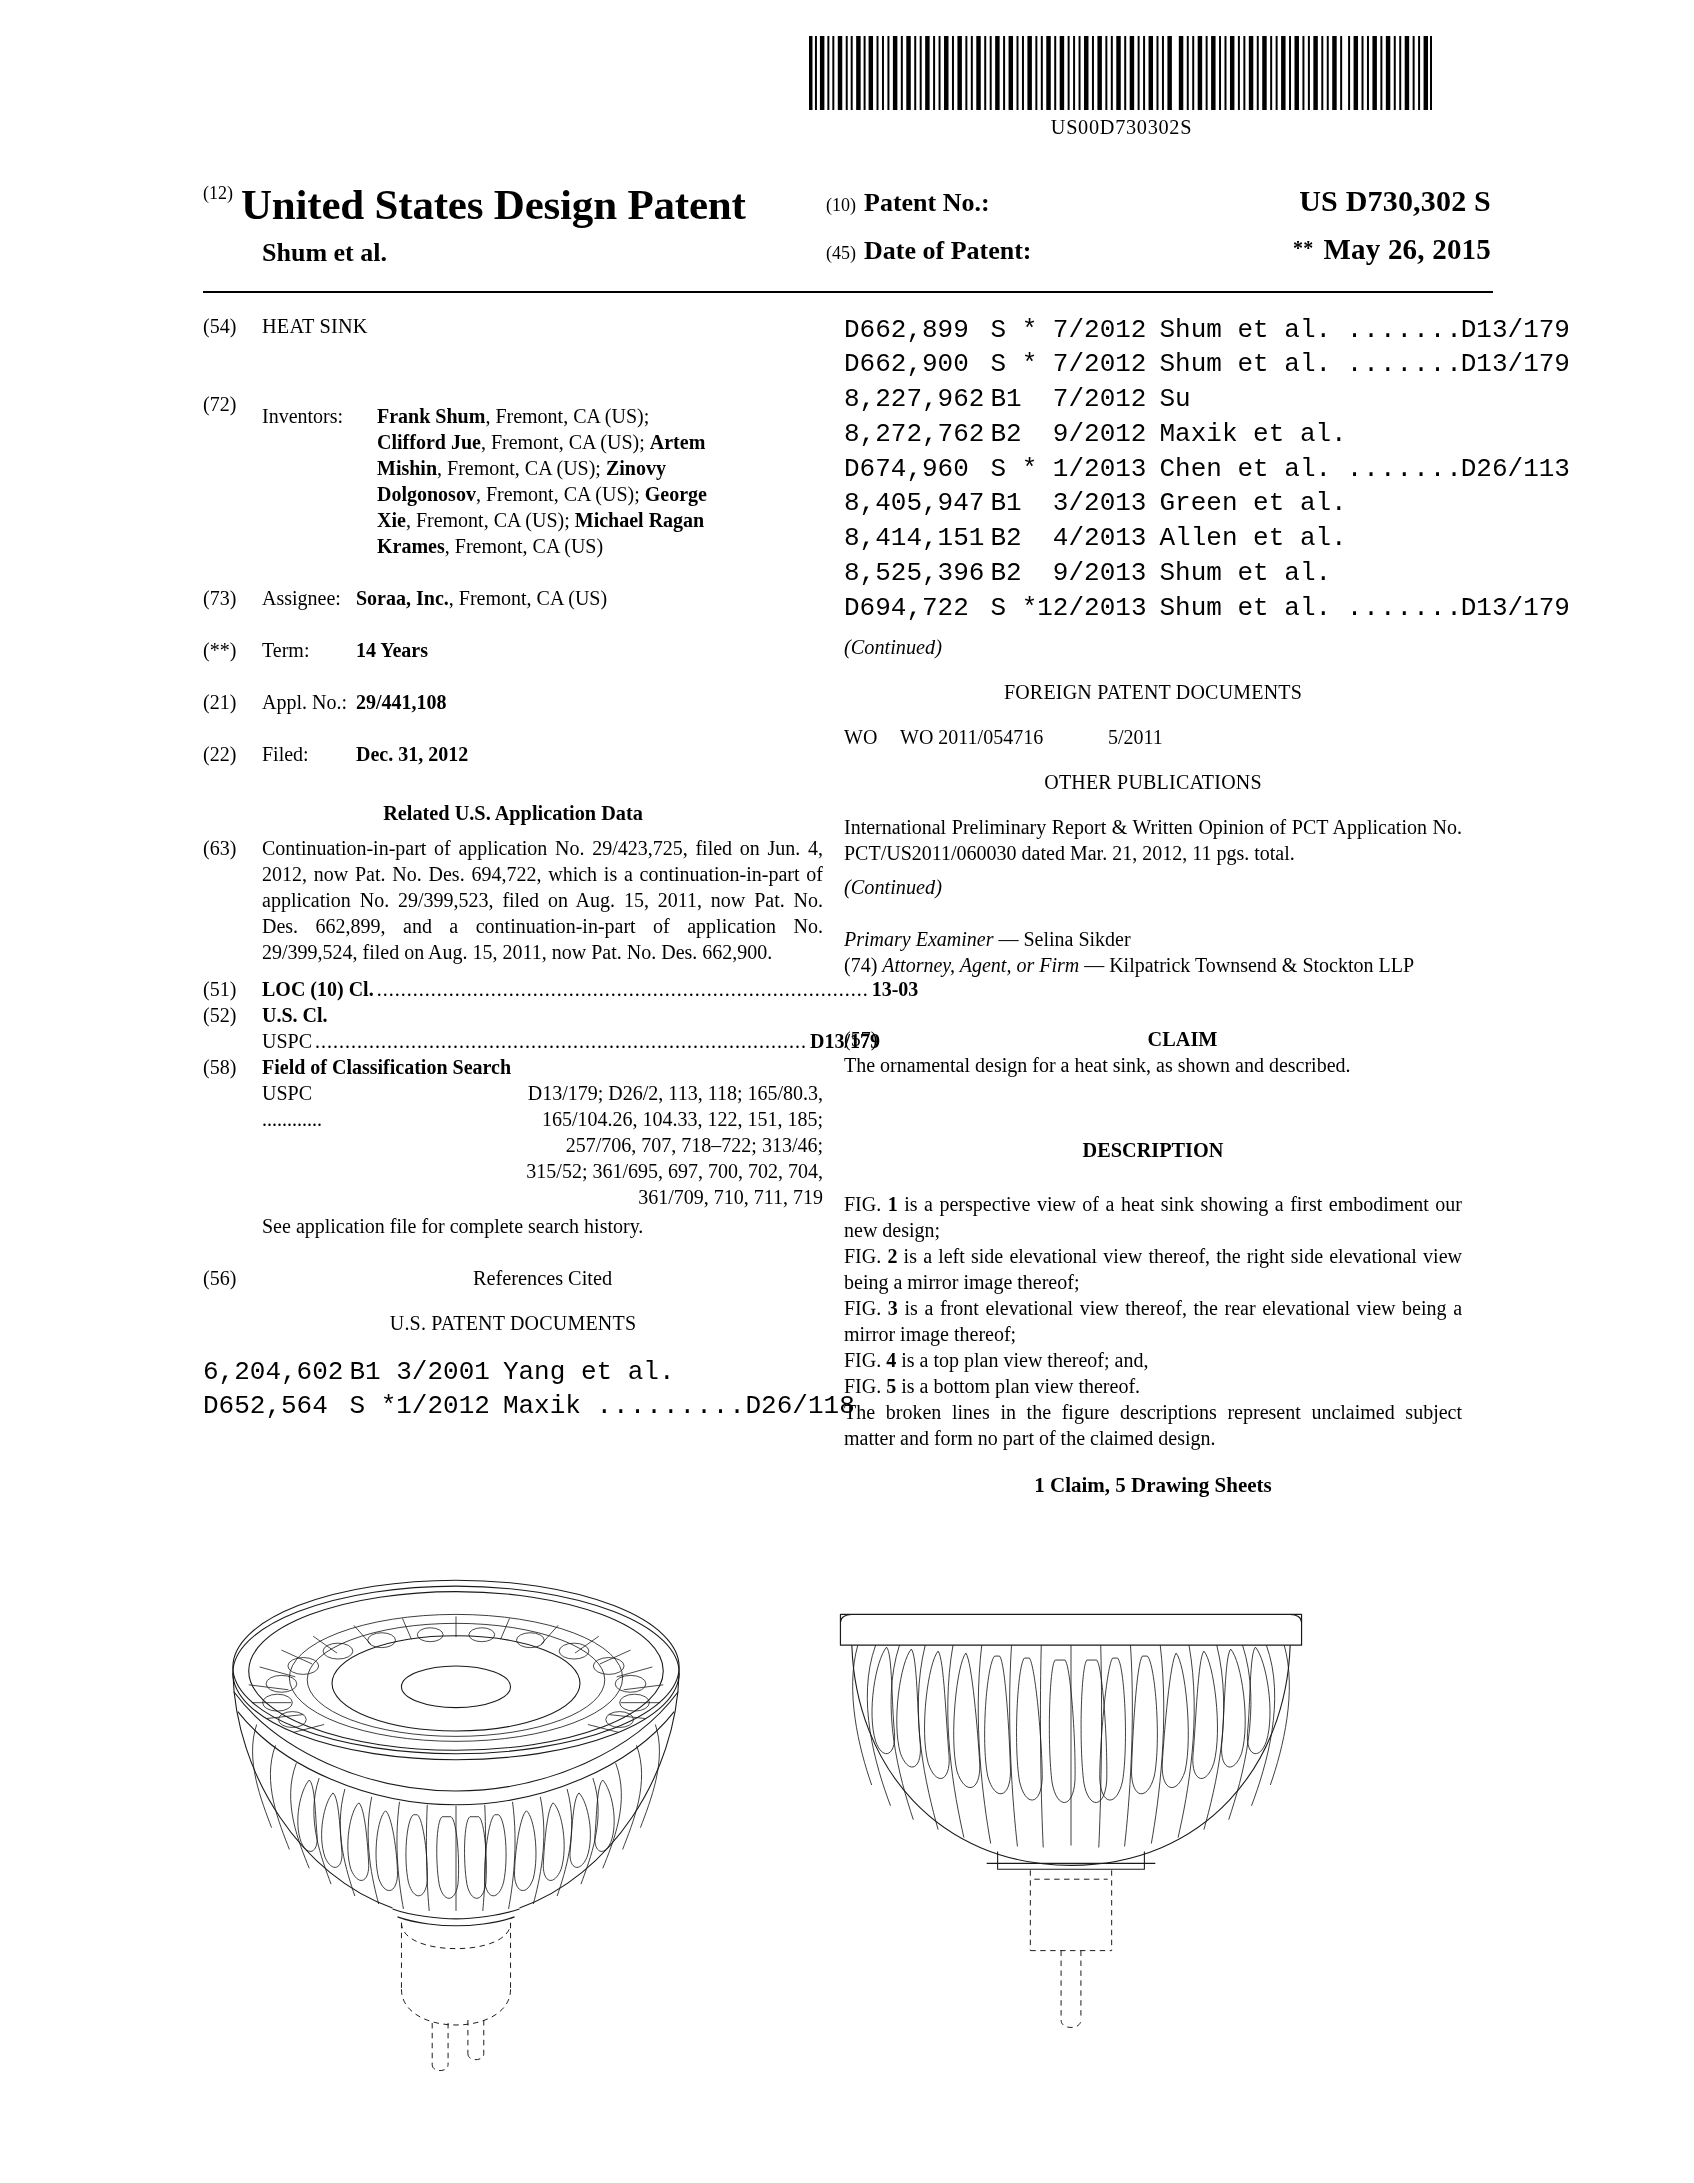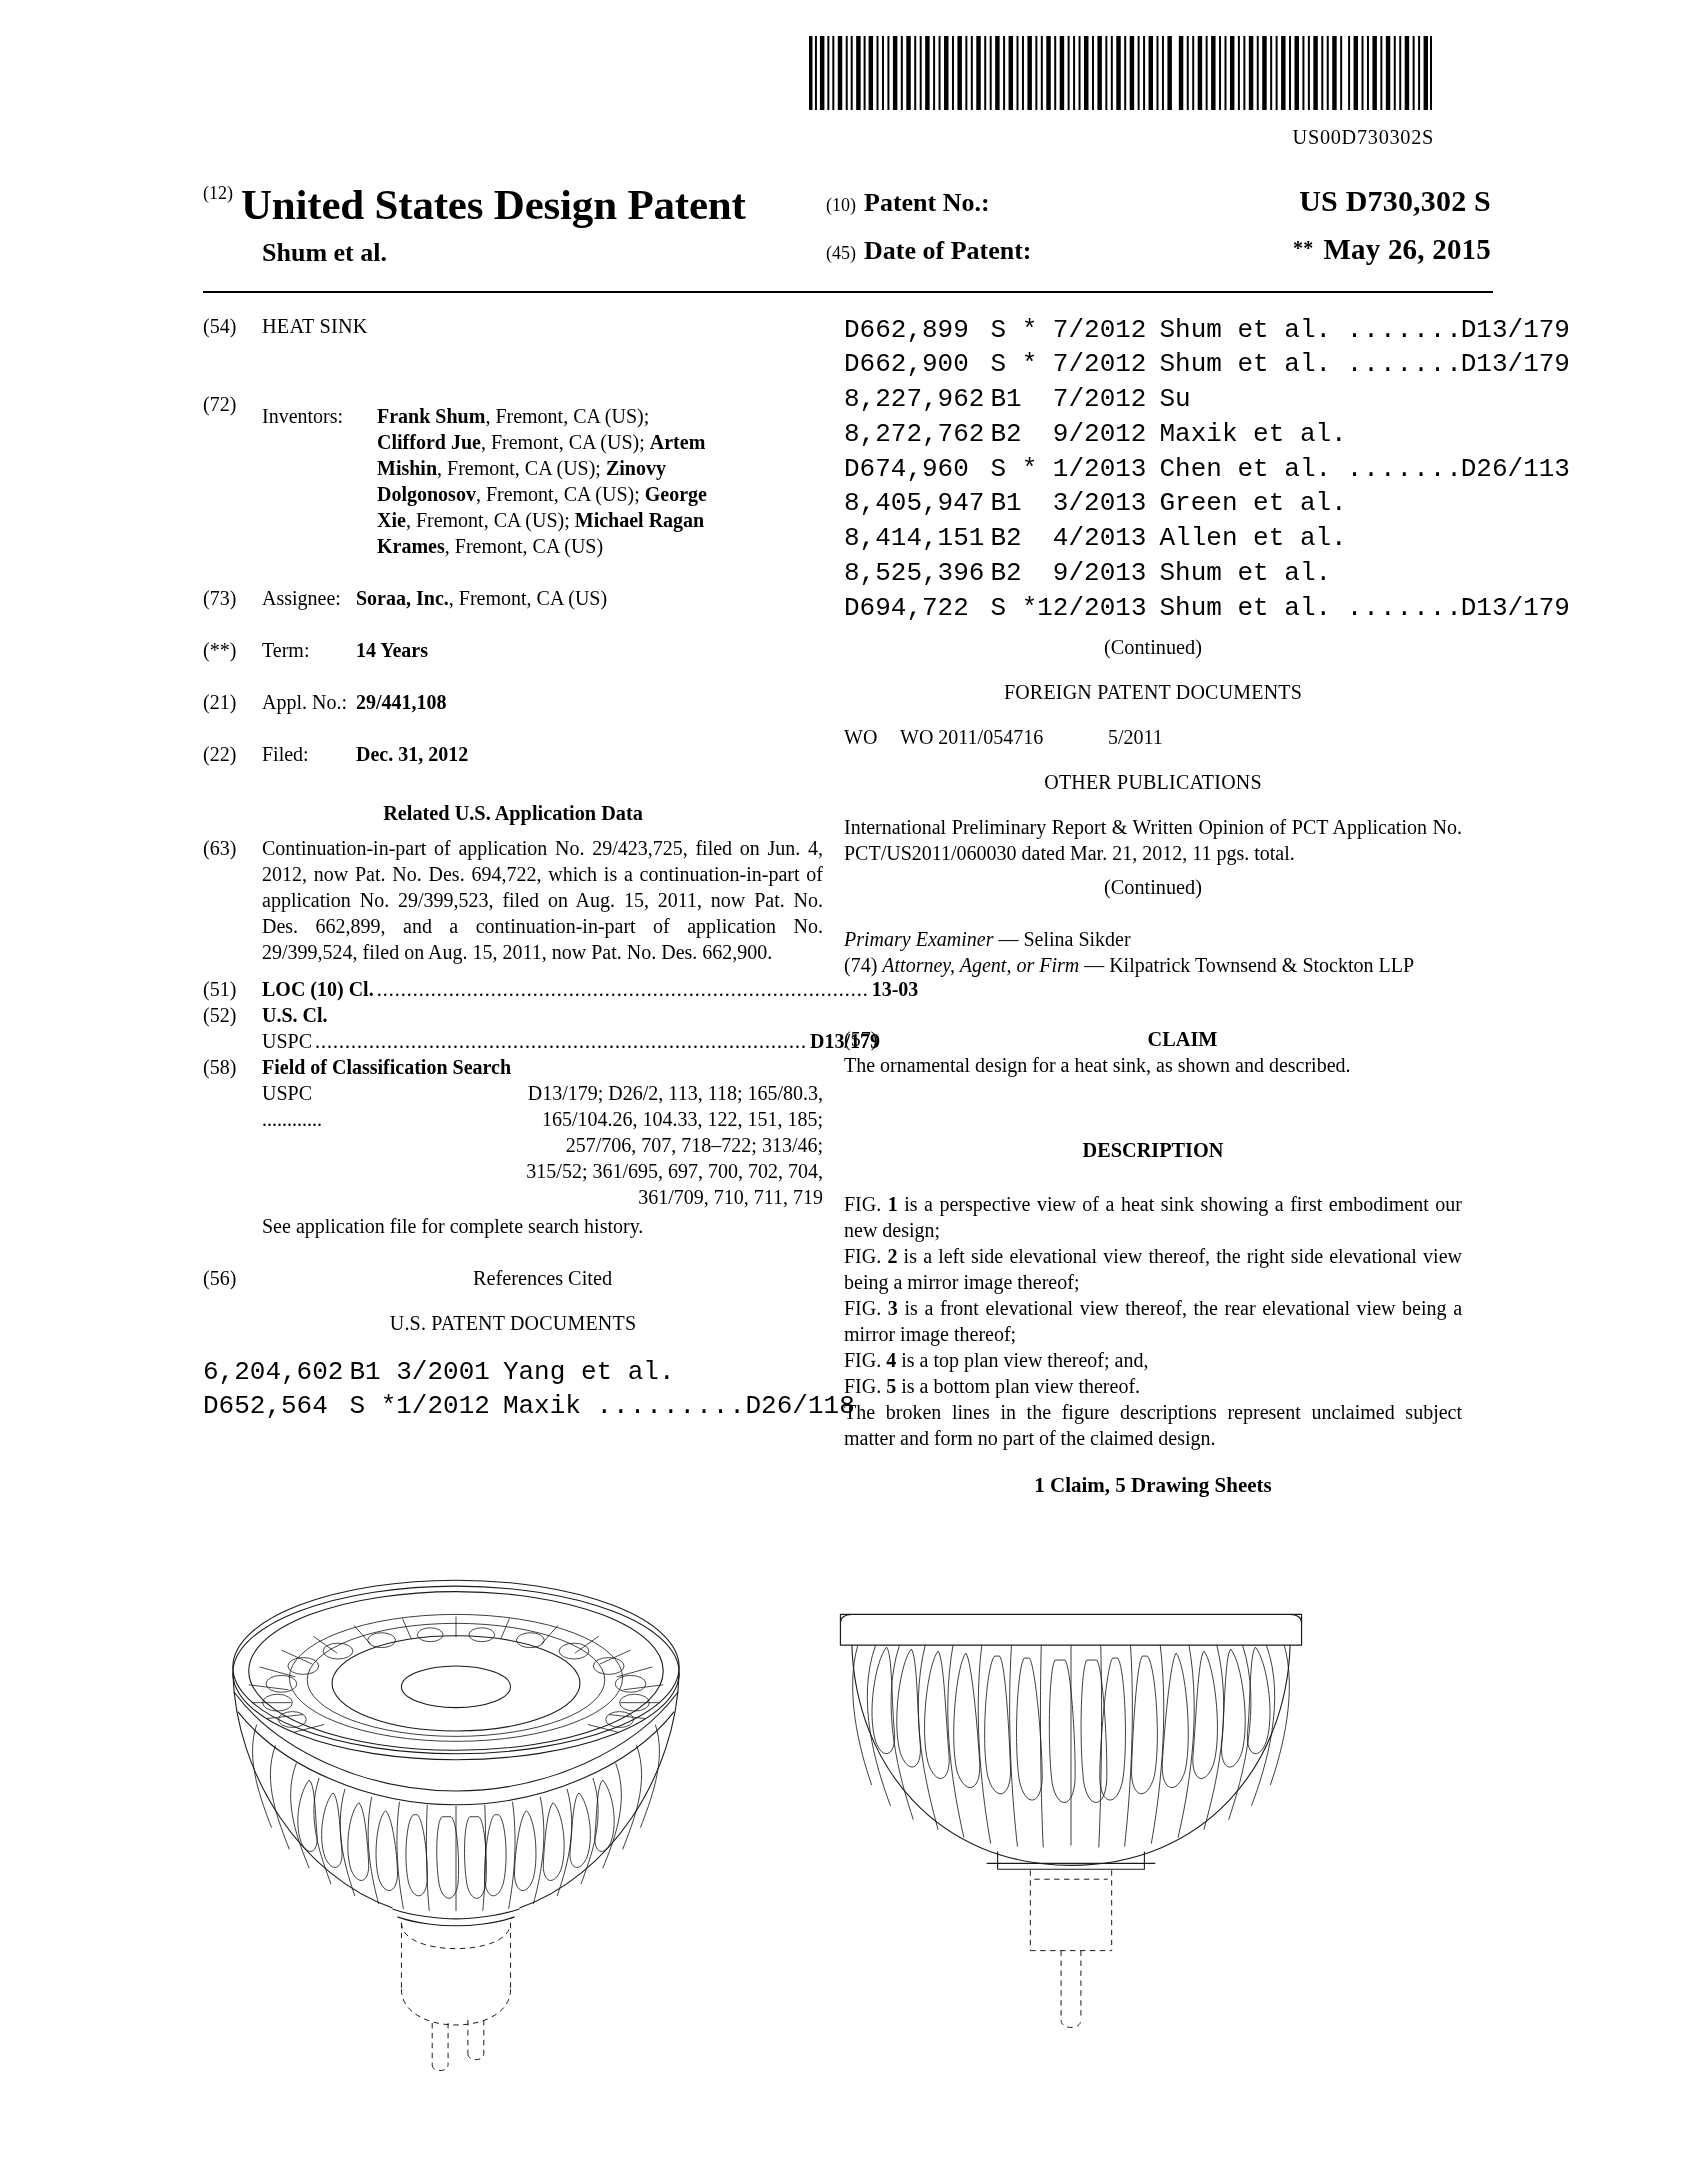--- a/index.html
+++ b/index.html
@@ -8,21 +8,21 @@
     font-family:"Liberation Serif","DejaVu Serif",serif;
     color:#000;position:relative;overflow:hidden;
   }
   .page{position:absolute;inset:0;}
 
   
   .barcode-wrap{position:absolute;left:809px;top:36px;width:625px;text-align:center;}
   .barcode{height:74px;width:623px;display:block;}
   .barcode-num{
     font-family:"Liberation Serif",serif;
-    font-size:20.3px;letter-spacing:0.7px;margin-top:16px;font-weight:400;text-align:right;
+    font-size:20.3px;letter-spacing:0.7px;margin-top:6px;font-weight:400;
   }
 
   
   .masthead{position:absolute;left:203px;top:183px;width:1290px;height:89px;}
   .mh-left{position:absolute;left:0;top:0;width:625px;}
   .mh-right{position:absolute;left:623px;top:1px;width:665px;}
   .tag{font-size:18px;vertical-align:top;}
   .big-title{
     font-size:43px;font-weight:700;letter-spacing:-0.2px;
     display:inline-block;margin-left:8px;line-height:1;text-align:right;
@@ -52,21 +52,21 @@
   .sp-lg{height:26px;}
   .sp-md{height:19px;}
   .sp-sm{height:11px;}
 
   .title54{font-weight:400;font-size:20.3px;letter-spacing:0.2px;}
   .inv-key{width:115px;flex:0 0 115px;display:inline-block;margin-top:12px;}
   .app-key{width:115px;flex:0 0 115px;display:inline-block;}
   .sm-key{width:94px;flex:0 0 94px;display:inline-block;}
 
   .hdr-ctr{text-align:center;font-weight:700;font-size:20.3px;margin:7px 0 8px;}
-  .hdr-ctr-reg{text-align:center;font-weight:400;font-size:20.3px;margin:8px 0 7px;}
+  .hdr-ctr-reg{font-weight:400;font-size:20.3px;margin:8px 0 7px;font-style:italic;}
   .hdr-caps{text-align:center;font-weight:400;font-size:20px;letter-spacing:0.2px;}
 
   .dotline{display:flex;align-items:baseline;width:100%;}
   .dotline .dl-a{white-space:nowrap;}
   .dotline .dots{flex:1;overflow:hidden;white-space:nowrap;margin:0 3px;
     letter-spacing:1px;}
   .dotline .dl-b{white-space:nowrap;}
 
   .uspc-search{display:flex;gap:8px;}
   .uspc-search .k{flex:0 0 74px;}

